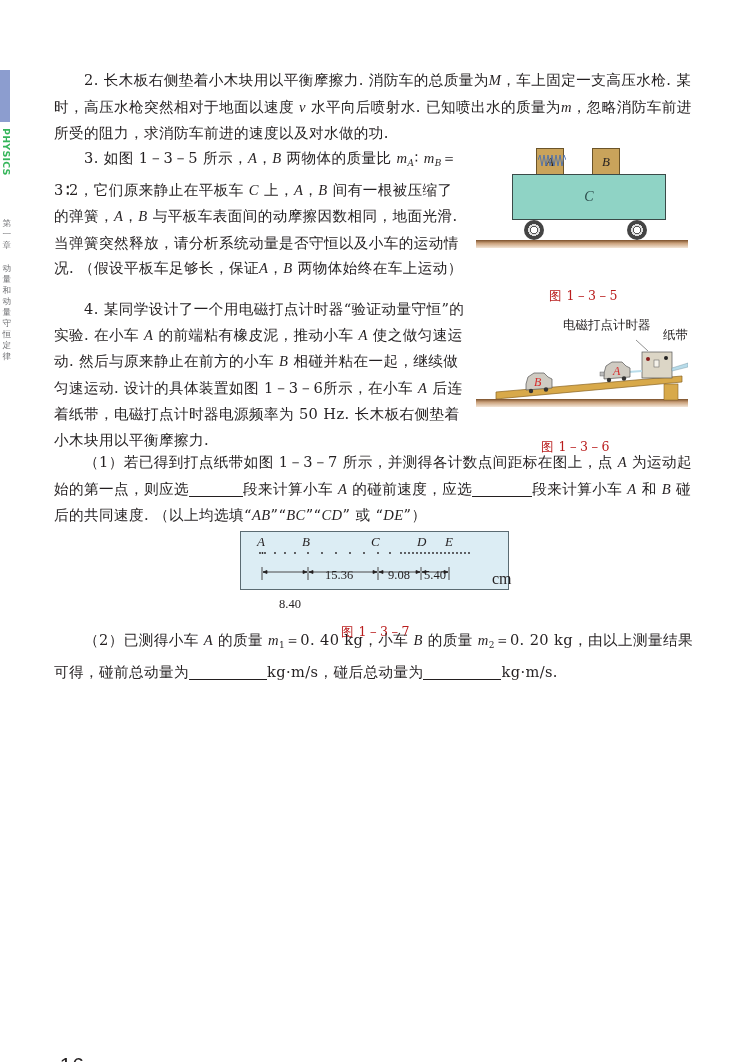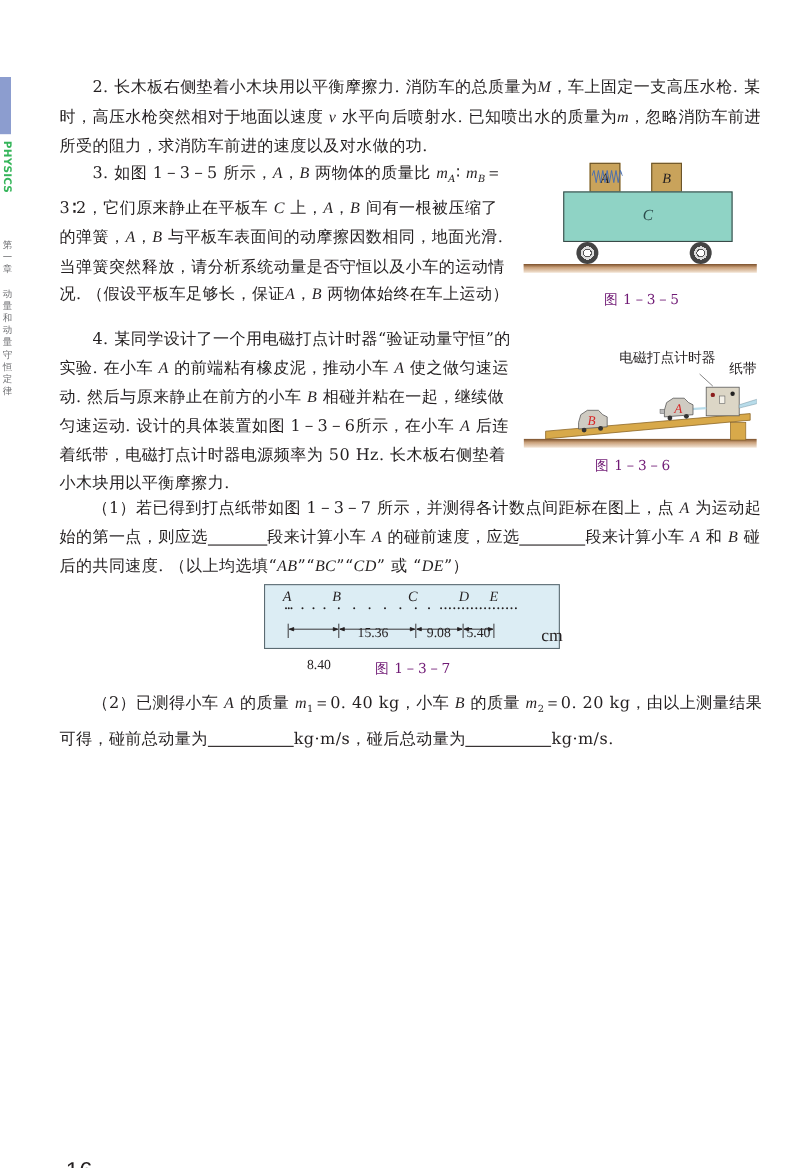--- a/index.html
+++ b/index.html
@@ -23,21 +23,21 @@
   }
   .side-chapter .gap { display: block; height: 12px; }
 
   .para { position: absolute; font-size: 14.6px; line-height: 25.5px; letter-spacing: 0.4px; }
   .para .indent { display: inline-block; width: 30px; }
   .it { font-style: italic; font-family: "Liberation Serif", serif; }
   .sub { font-size: 9px; vertical-align: -3px; font-style: italic; }
   .sub-n { font-size: 9px; vertical-align: -3px; }
   .blank { display: inline-block; border-bottom: 1px solid #231f20; height: 16px; vertical-align: -3px; }
 
-  .fig-caption { position: absolute; font-size: 12.5px; color: #701a75; letter-spacing: 0.5px; }
+  .fig-caption { position: absolute; font-size: 12.5px; color: #b91c1c; letter-spacing: 0.5px; margin-top: 24px; }
 
   
   .fig5 { position: absolute; left: 476px; top: 140px; width: 212px; height: 110px; }
   .blk { position: absolute; top: 8px; width: 26px; height: 25px; background: #c9a35b; border: 1px solid #6b5429;
          font-style: italic; font-size: 13px; text-align: center; line-height: 25px; font-family: "Liberation Serif", serif; }
   .spring { position: absolute; top: 14px; left: 62px; width: 28px; height: 13px; }
   .cart-body { position: absolute; left: 36px; top: 34px; width: 152px; height: 44px; background: #8fd3c5; border: 1px solid #3a4a48;
                font-style: italic; font-size: 14px; text-align: center; line-height: 44px; color: #2b4b4b; font-family: "Liberation Serif", serif; }
   .wheel { position: absolute; top: 80px; width: 20px; height: 20px; border-radius: 50%;
            background: radial-gradient(circle, #fff 0 3px, #555 3px 4px, #ddd 4px 6px, #444 6px 10px); }

